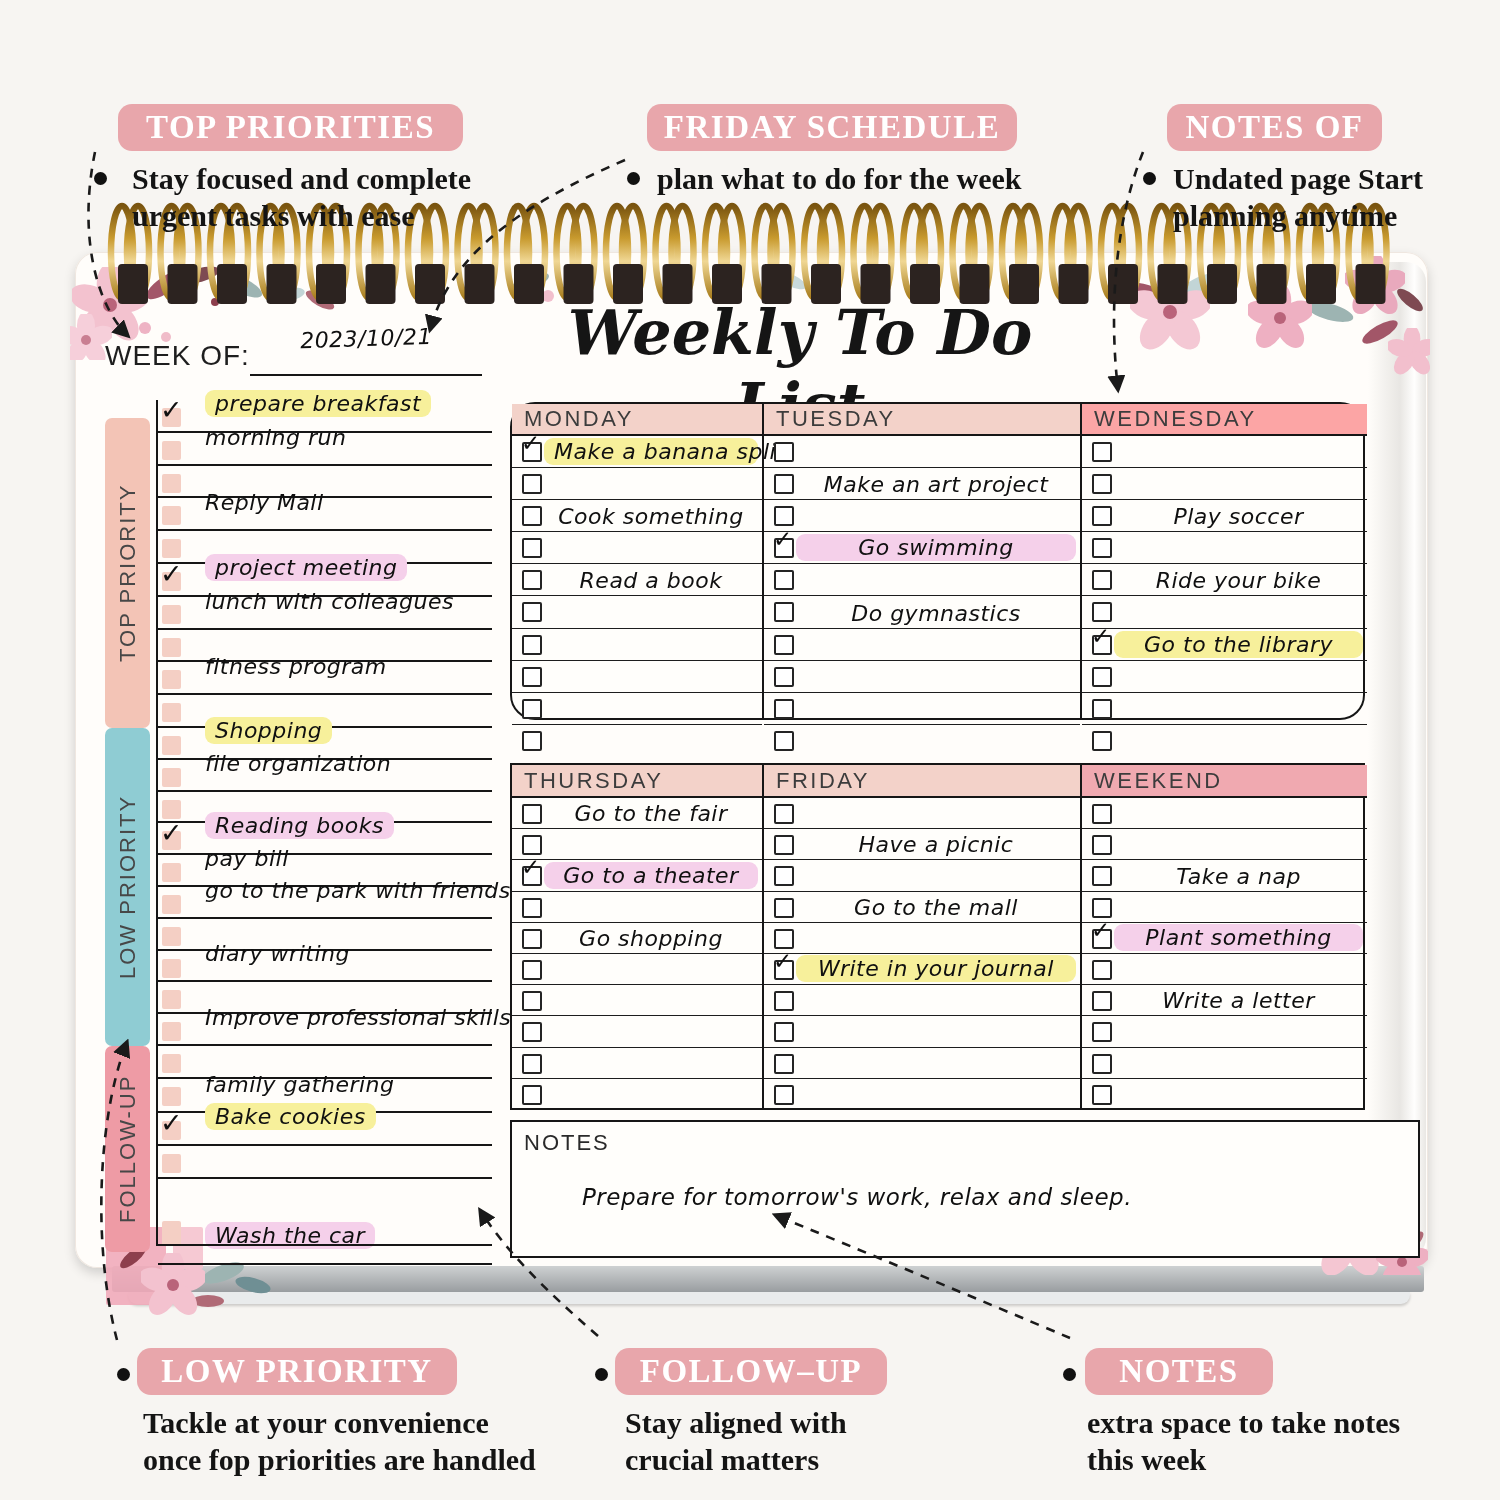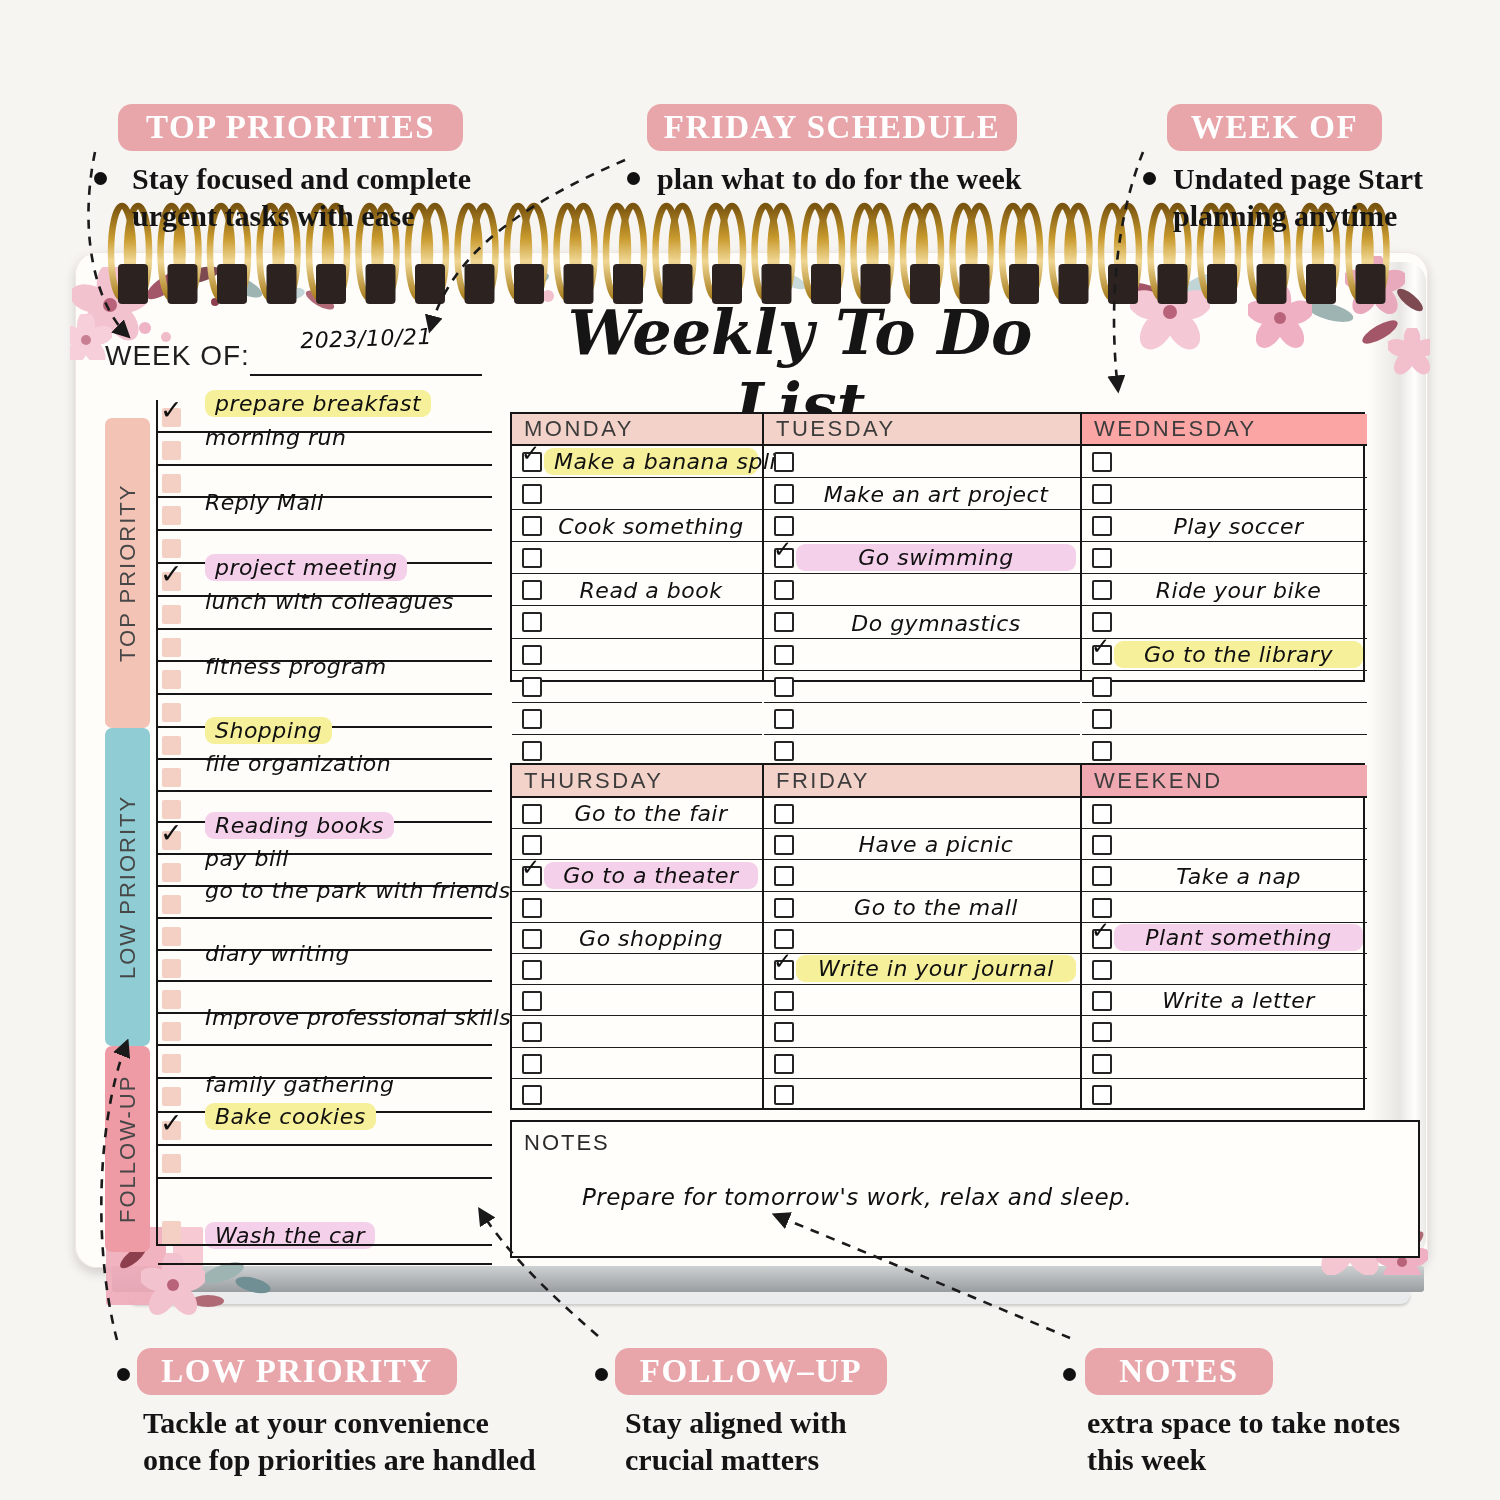--- a/index.html
+++ b/index.html
@@ -374,21 +374,21 @@
       <div class="prow" style="left: 53px; top: 779.2px; width: 334px; height: 46px; margin-top: 40px;">
         <span class="pbox"></span>
         <span class="hand ptext hl-pink">Wash the car</span>
       </div>
       <div class="prow" style="left: 53px; top: 812.5px; width: 334px; height: 33.3px;">
         <span class="pbox"></span>
       </div>
     </div>
 
   <div id="day-grid">
-      <div class="dblock" style="top: 10px; height: 270px;">
+      <div class="dblock" style="top: 0px; height: 318px; border-radius: 25px;">
         <div class="dcol" style="left: 0px; width: 252px;">
           <div class="dhead" style="height: 32px; background: rgb(243, 210, 201);">
             <span>MONDAY</span>
           </div>
           <div class="dcell" style="height: 32.1px;">
             <span class="dbox"></span>
             <span class="dcheck">✓</span>
             <span class="hand dtext hl-yellow">Make a banana split</span>
           </div>
           <div class="dcell" style="height: 32.1px;">
@@ -635,21 +635,21 @@
     </div>
   </div>
   <div class="ann" id="ann-ds">
     <div class="badge">FRIDAY SCHEDULE</div>
     <div class="lines">
       <span class="dot"></span>
       <div>plan what to do for the week</div>
     </div>
   </div>
   <div class="ann" id="ann-wo">
-    <div class="badge">WEEK OF</div>
+    <div class="badge">NOTES OF</div>
     <div class="lines">
       <span class="dot"></span>
       <div>Undated page Start</div>
       <div>planning anytime</div>
     </div>
   </div>
   <div class="ann" id="ann-lp">
     <span class="dot"></span>
     <div class="badge">LOW PRIORITY</div>
     <div class="lines">

